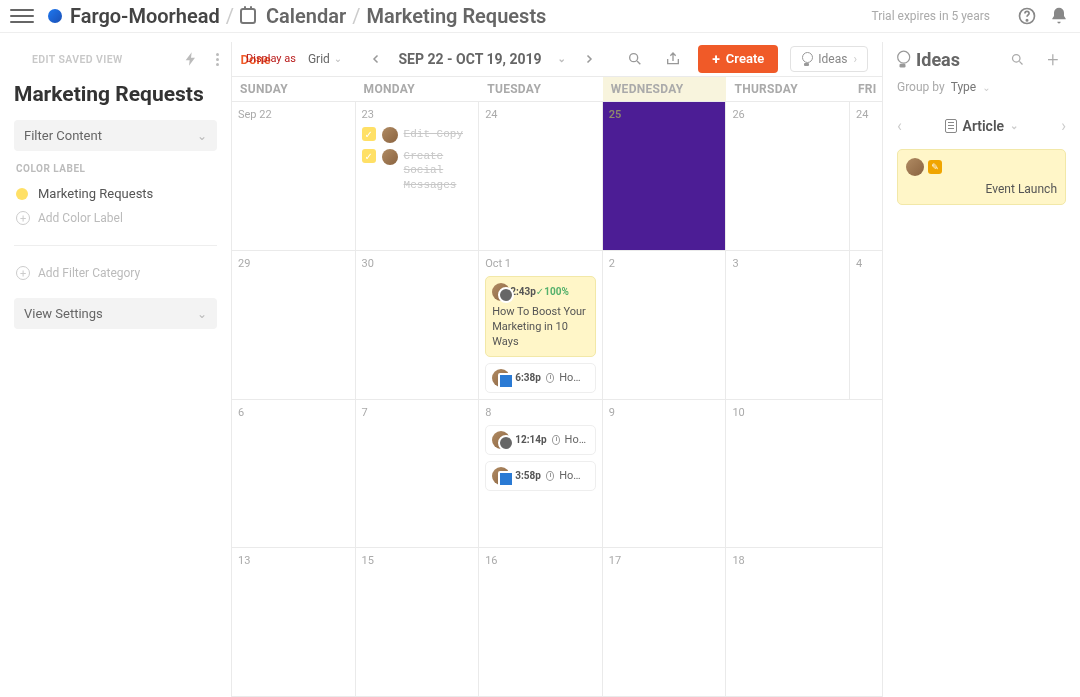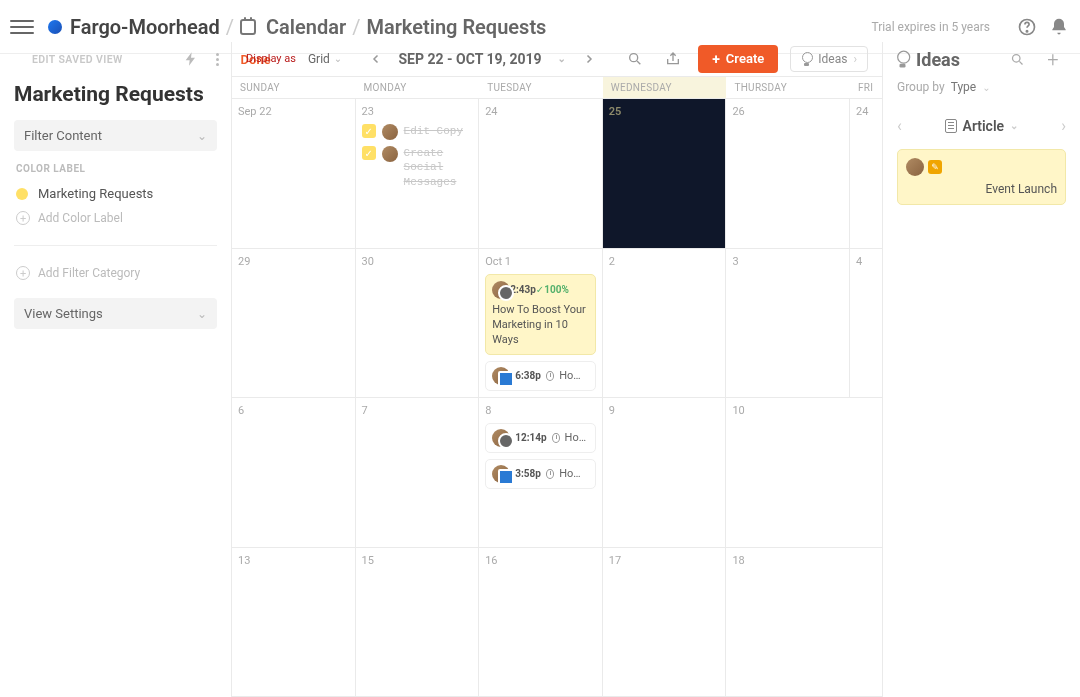--- a/index.html
+++ b/index.html
@@ -9,21 +9,21 @@
     font-size: 13px;
     color: #444;
     background: #fff;
     width: 1080px;
     height: 697px;
     overflow: hidden;
   }
 
   
   .topbar {
-    height: 54px;
+    height: 33px;
     display: flex;
     align-items: center;
     padding: 4px 10px;
     border-bottom: 1px solid #eee;
   }
   .hamburger { width: 24px; height: 24px; display:flex;flex-direction:column;justify-content:center;gap:4px;cursor:pointer; }
   .hamburger span { display:block;height:2px;background:#666;border-radius:1px; }
   .brand-dot { width:14px;height:14px;border-radius:50%;background:linear-gradient(135deg,#1e78f0,#1a4fb5);margin:0 8px 0 14px; }
   .breadcrumbs { display:flex;align-items:center;font-size:20px;font-weight:600;color:#555;gap:6px;}
   .breadcrumbs .sep { color:#ccc;font-weight:400;}
@@ -99,30 +99,30 @@
   .date-range .chev{color:#bbb;font-size:10px;}
   .icon-btn{width:26px;height:26px;display:flex;align-items:center;justify-content:center;color:#999;cursor:pointer;border-radius:4px;}
   .create-btn{background:#f05a28;color:#fff;font-weight:600;font-size:13px;padding:6px 14px;border-radius:4px;display:flex;align-items:center;gap:6px;cursor:pointer;}
   .ideas-btn-small{border:1px solid #e2e2e2;border-radius:4px;padding:5px 10px;display:flex;align-items:center;gap:6px;color:#888;font-size:12px;cursor:pointer;}
   .bulb{width:11px;height:14px;position:relative;}
   .bulb::before{content:"";position:absolute;top:0;left:1px;width:9px;height:9px;border:1.4px solid #999;border-radius:50%;}
   .bulb::after{content:"";position:absolute;bottom:0;left:3px;width:5px;height:3px;background:#999;border-radius:1px;}
 
   
   .dow-row{display:grid;grid-template-columns:repeat(5,1fr) 32px;border-top:1px solid #eaeaea;border-bottom:1px solid #eaeaea;}
-  .dow{font-size:10px;font-weight:400;color:#aaa;padding:5px 8px;letter-spacing:0.3px;}
+  .dow{font-size:12px;font-weight:700;color:#aaa;padding:5px 8px;letter-spacing:0.3px;}
   .dow.today{background:#f8f4dd;}
 
   
   .weeks{flex:1;display:grid;grid-template-rows:repeat(4,1fr);overflow:hidden;}
   .week{display:grid;grid-template-columns:repeat(5,1fr) 32px;border-bottom:1px solid #eaeaea;}
   .day{border-right:1px solid #eaeaea;padding:6px;position:relative;min-width:0;}
   .day:last-child{border-right:none;}
   .datenum{font-size:11px;color:#aaa;}
-  .day.today{background:#0f172a;}
+  .day.today{background:#4c1d95;}
   .day.today .datenum{color:#8d8a6b;font-weight:600;}
 
   
   .task{display:flex;align-items:flex-start;gap:6px;margin-top:6px;}
   .task .check{width:14px;height:14px;border-radius:3px;background:#ffe066;display:flex;align-items:center;justify-content:center;color:#fff;font-size:10px;flex-shrink:0;}
   .avatar{width:16px;height:16px;border-radius:50%;background:linear-gradient(135deg,#b08b63,#8a6340);flex-shrink:0;}
   .task .txt{font-size:11px;color:#c7c7c7;text-decoration:line-through;line-height:1.3;font-family:Liberation Mono, monospace;}
 
   .card{border-radius:5px;padding:6px;margin-top:6px;font-size:11px;line-height:1.4;overflow:hidden;}
   .card.yellow{background:#fff6c8;border:1px solid #f2e8a8;}

